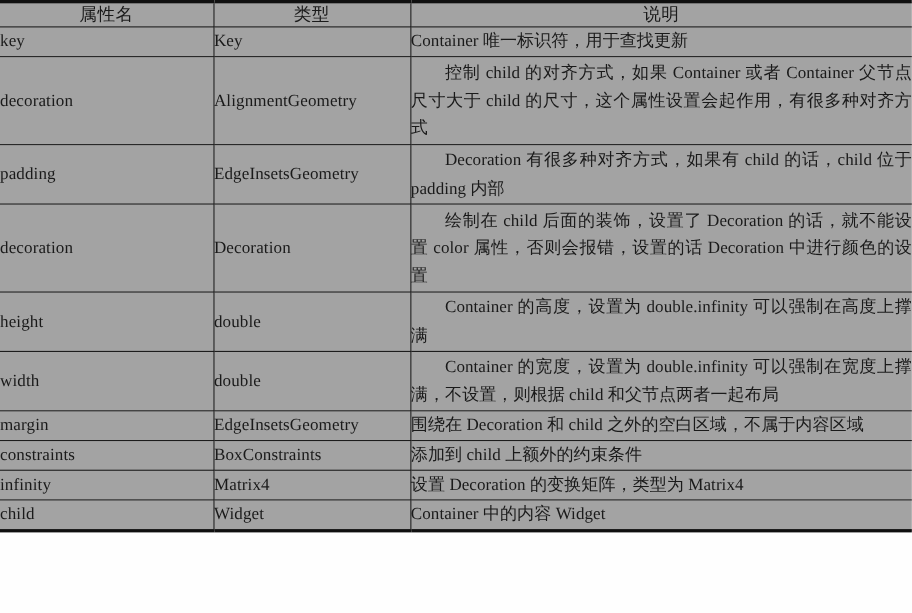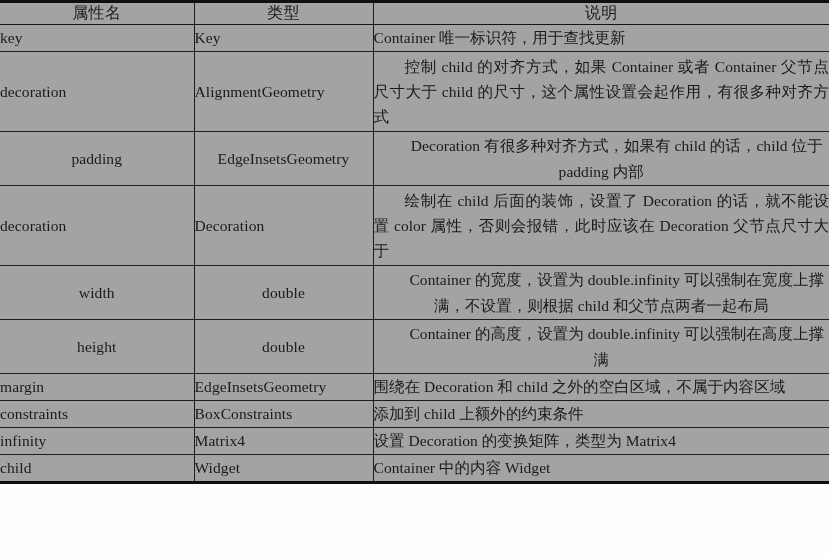--- a/index.html
+++ b/index.html
@@ -78,21 +78,21 @@
   }
   .cell-desc.noindent { text-indent: 0; margin-top: 19px; }
   .head-label {
     font-size: 16px;
     text-align: center;
     font-weight: 400;
     padding: 6px 0 7px 0;
     letter-spacing: 0.4px;
   }
   tr.r-short td { height: 26px; }
-  tr.r-2line td  { height: 53px; text-align: center; }
+  tr.r-2line td  { height: 53px; }
   tr.r-3line td  { height: 79px; }
 </style>
 </head>
 <body>
 
 <div class="page">
   <table class="prop-table">
     <colgroup>
       <col class="c-name">
       <col class="c-type">
@@ -117,31 +117,31 @@
           <td class="cell-desc last-col">控制 child 的对齐方式，如果 Container 或者 Container 父节点尺寸大于 child 的尺寸，这个属性设置会起作用，有很多种对齐方式</td>
         </tr>
         <tr class="r-2line">
           <td class="cell-name first-col">padding</td>
           <td class="cell-type">EdgeInsetsGeometry</td>
           <td class="cell-desc last-col">Decoration 有很多种对齐方式，如果有 child 的话，child 位于 padding 内部</td>
         </tr>
         <tr class="r-3line">
           <td class="cell-name first-col">decoration</td>
           <td class="cell-type">Decoration</td>
-          <td class="cell-desc last-col">绘制在 child 后面的装饰，设置了 Decoration 的话，就不能设置 color 属性，否则会报错，此时应该在 Decoration 父节点尺寸大于</td>
+          <td class="cell-desc last-col">绘制在 child 后面的装饰，设置了 Decoration 的话，就不能设置 color 属性，否则会报错，设置的话 Decoration 中进行颜色的设置</td>
+        </tr>
+        <tr class="r-2line">
+          <td class="cell-name first-col">height</td>
+          <td class="cell-type">double</td>
+          <td class="cell-desc last-col">Container 的高度，设置为 double.infinity 可以强制在高度上撑满</td>
         </tr>
         <tr class="r-2line">
           <td class="cell-name first-col">width</td>
           <td class="cell-type">double</td>
           <td class="cell-desc last-col">Container 的宽度，设置为 double.infinity 可以强制在宽度上撑满，不设置，则根据 child 和父节点两者一起布局</td>
-        </tr>
-        <tr class="r-2line">
-          <td class="cell-name first-col">height</td>
-          <td class="cell-type">double</td>
-          <td class="cell-desc last-col">Container 的高度，设置为 double.infinity 可以强制在高度上撑满</td>
         </tr>
         <tr class="r-short">
           <td class="cell-name first-col">margin</td>
           <td class="cell-type">EdgeInsetsGeometry</td>
           <td class="cell-desc last-col noindent">围绕在 Decoration 和 child 之外的空白区域，不属于内容区域</td>
         </tr>
         <tr class="r-short">
           <td class="cell-name first-col">constraints</td>
           <td class="cell-type">BoxConstraints</td>
           <td class="cell-desc last-col noindent">添加到 child 上额外的约束条件</td>

